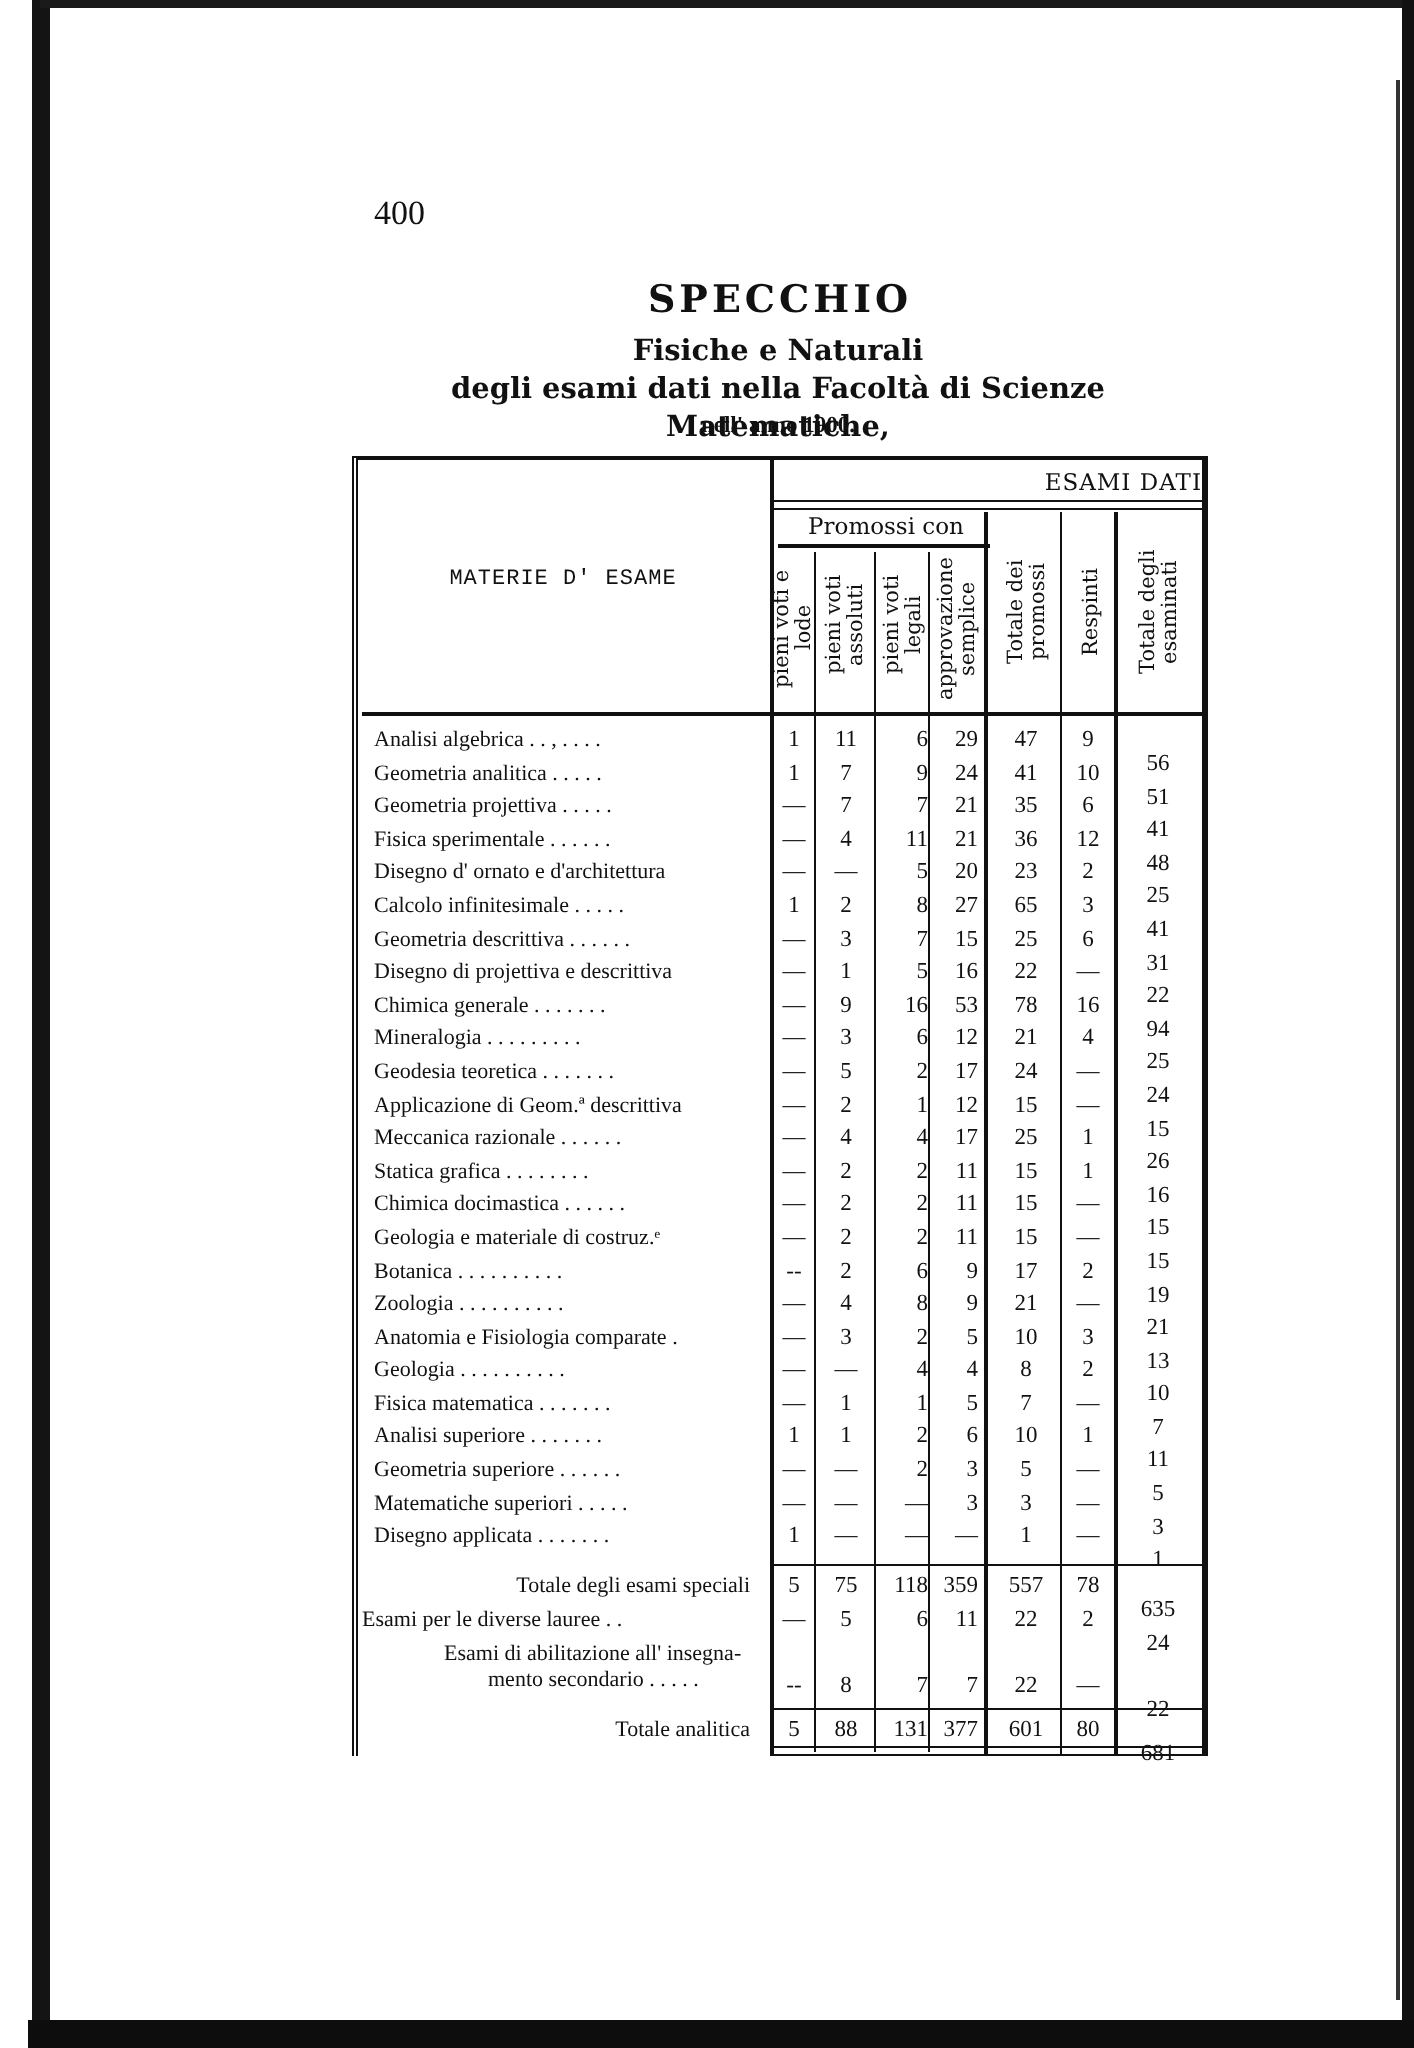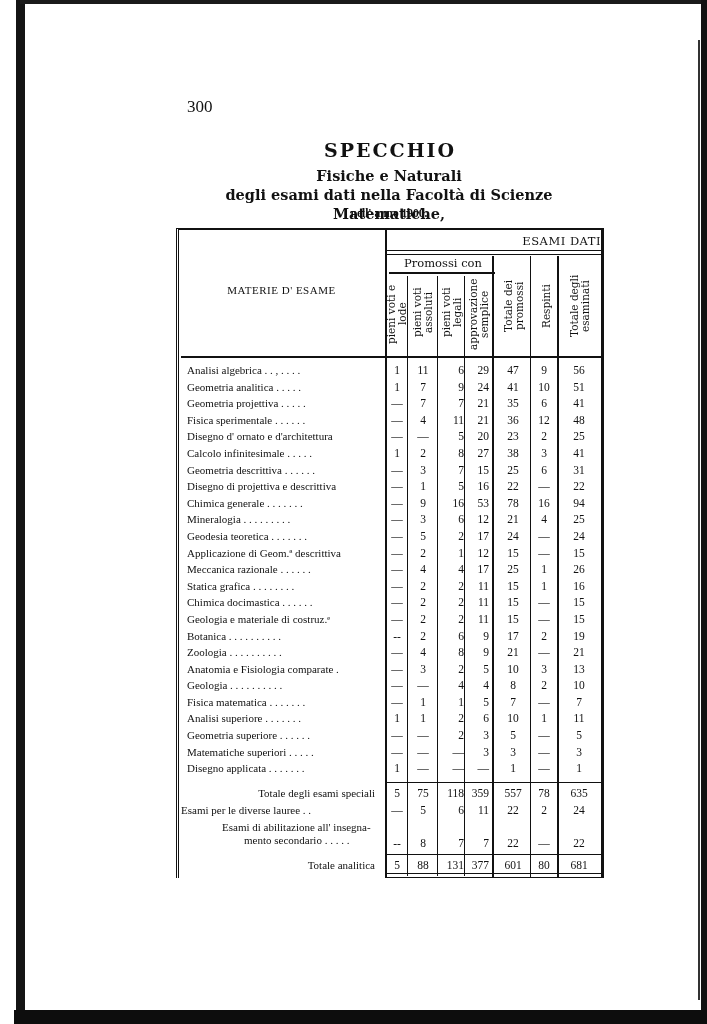--- a/index.html
+++ b/index.html
@@ -47,21 +47,21 @@
 
   
   .table-wrap {
     position: absolute; left: 176px; top: 228px; width: 422px; height: 648px;
     border-top: 2px solid #111; border-left: 3px double #111; border-right: 3px solid #111;
   }
   .hdr-materie {
     position: absolute; left: 0; top: 0; width: 205px; height: 120px;
     display: flex; align-items: center; justify-content: center;
     font-size: 11px; letter-spacing: 0.5px;
-    font-family: Liberation Serif, serif;
+    font-family: Liberation Mono, monospace;
   }
   .vline { position: absolute; background: #111; }
   .hline { position: absolute; background: #111; }
   .hdr-esami {
     position: absolute; left: 210px; width: 212px; top: 4px; text-align: right;
     font-size: 11.5px; letter-spacing: 0.5px;
   }
   .hdr-promossi {
     position: absolute; left: 210px; width: 108px; top: 26px; text-align: center;
     font-size: 11.5px;
@@ -82,41 +82,41 @@
   }
   .row .cell {
     position: absolute; top: 0; text-align: center; font-size: 11.5px;
   }
   .c0 { left: 208px; width: 20px; }
   .c1 { left: 229px; width: 30px; }
   .c2 { left: 259px; width: 26px; text-align: right !important; }
   .c3 { left: 286px; width: 24px; text-align: right !important; }
   .c4 { left: 316px; width: 36px; }
   .c5 { left: 353px; width: 24px; }
-  .c6 { left: 380px; width: 40px; text-align: right; }
+  .c6 { left: 380px; width: 40px; text-align: right; margin-top: 12px; }
 
   .totals { position: absolute; left: 0; top: 552px; width: 422px; }
   .trow { position: relative; height: 17px; font-size: 11px; font-family: "Liberation Serif", serif; }
   .trow .label { position: absolute; right: 226px; top: 0; white-space: nowrap; text-align: right; }
   .trow .label.left { left: 2px; right: auto; text-align: left; }
   .trow .cell { position: absolute; top: 0; text-align: center; font-size: 11.5px; }
   .trow-tall { height: 34px; }
   .trow-tall .label { line-height: 13px; margin-left: 41px; }
   .trow-tall .cell { top: 16px; }
 </style>
 </head>
 <body>
 
 <div class="binding-left"></div>
 <div class="scan-edge-top"></div>
 <div class="scan-edge-right"></div>
 <div class="scan-edge-right-inner"></div>
 <div class="scan-edge-bottom"></div>
 
-<div class="page-number">300</div>
+<div class="page-number">400</div>
 <div class="title" style="width:780px;left:0;">SPECCHIO</div>
 <div class="subtitle">
   <div>Fisiche e Naturali</div>
   <div>degli esami dati nella Facoltà di Scienze Matematiche,</div>
 </div>
 <div class="year">nell' anno 1900.</div>
 
 <div class="table-wrap">
 
   <div class="hdr-materie">MATERIE D' ESAME</div>
@@ -193,21 +193,21 @@
         <span class="cell c4">23</span>
         <span class="cell c5">2</span>
         <span class="cell c6">25</span>
       </div>
       <div class="row">
         <span class="label">Calcolo infinitesimale . . . . .</span>
         <span class="cell c0">1</span>
         <span class="cell c1">2</span>
         <span class="cell c2">8</span>
         <span class="cell c3">27</span>
-        <span class="cell c4">38</span>
+        <span class="cell c4">65</span>
         <span class="cell c5">3</span>
         <span class="cell c6">41</span>
       </div>
       <div class="row">
         <span class="label">Geometria descrittiva . . . . . .</span>
         <span class="cell c0">—</span>
         <span class="cell c1">3</span>
         <span class="cell c2">7</span>
         <span class="cell c3">15</span>
         <span class="cell c4">25</span>

